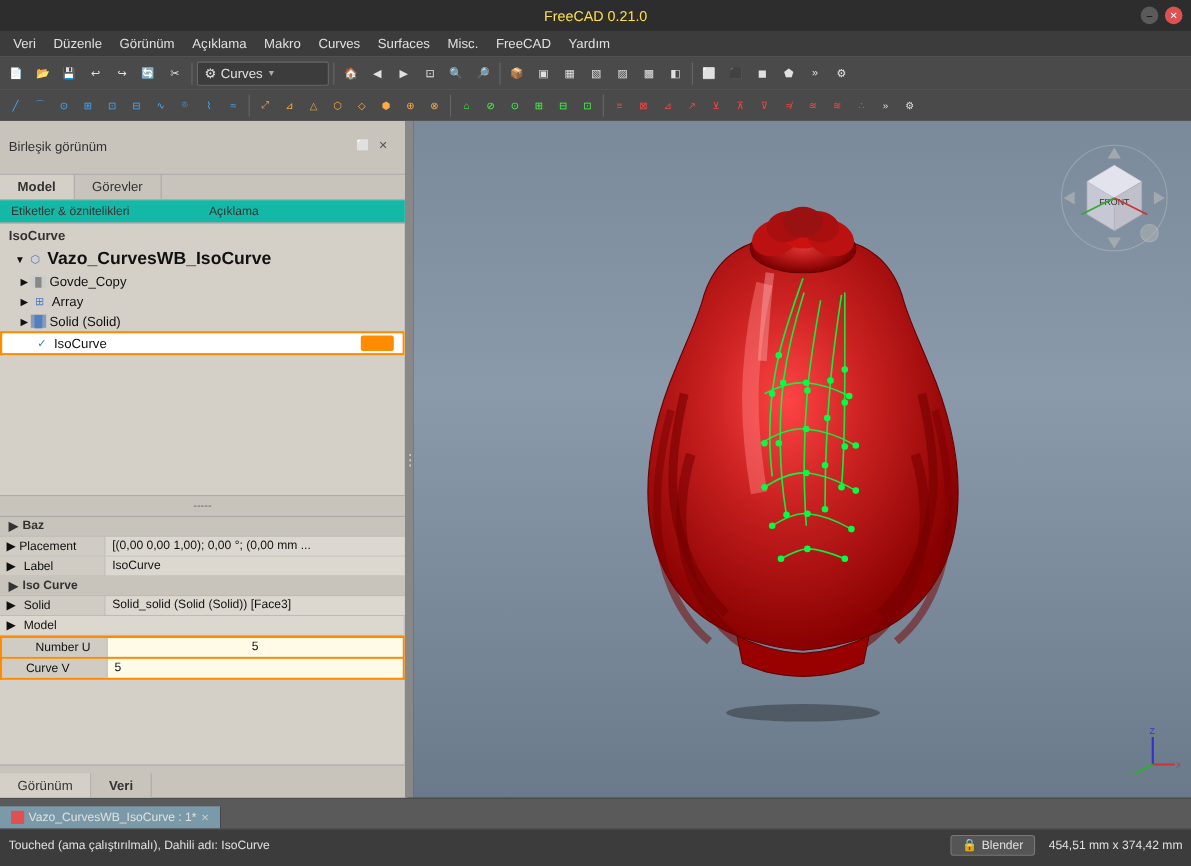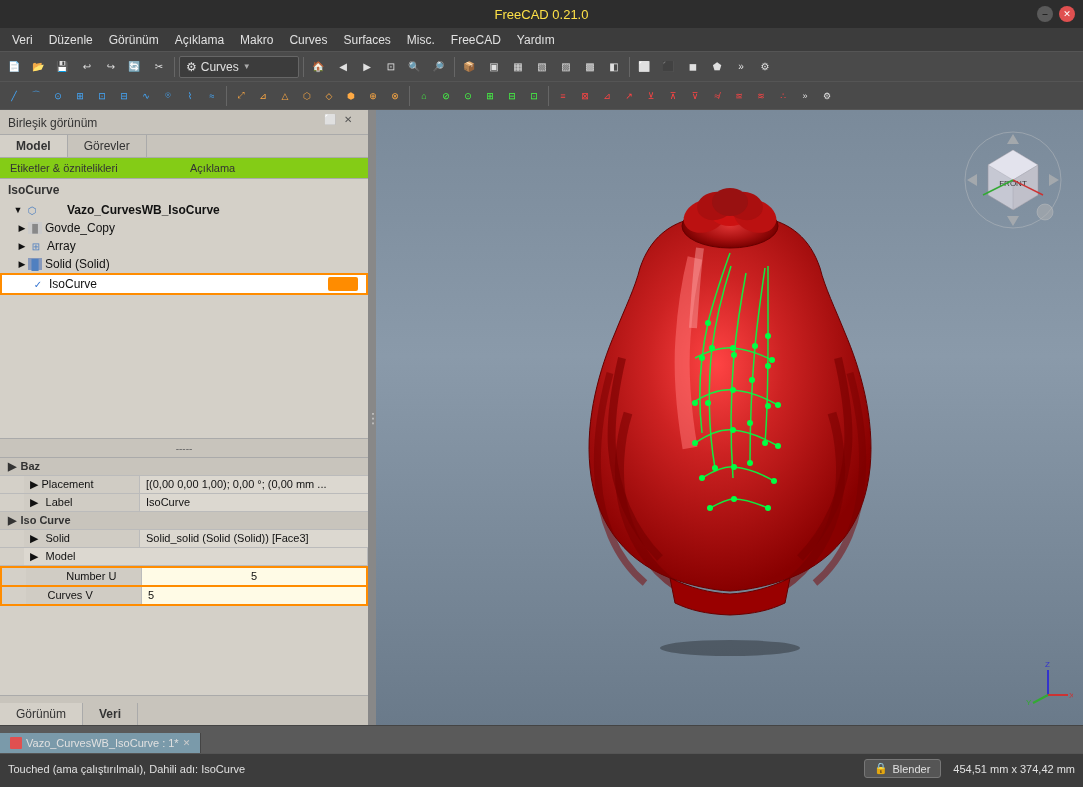--- a/index.html
+++ b/index.html
@@ -26,53 +26,53 @@
 
     
     .toolbar-row2 { background: #4a4a4a; height: 28px; display: flex; align-items: center; padding: 0 4px; gap: 2px; border-bottom: 1px solid #555; }
     .tb-btn2 { width: 20px; height: 20px; display: flex; align-items: center; justify-content: center; cursor: pointer; border: 1px solid transparent; border-radius: 2px; font-size: 9px; color: #e0e0e0; }
 
     
     #main { display: flex; height: calc(787px - 28px - 24px - 30px - 28px - 32px - 30px); }
 
     
     #left-panel { width: 370px; background: #d4d0c8; color: #000; display: flex; flex-direction: column; border-right: 2px solid #888; }
-    #panel-header { background: #c8c4bc; padding: 4px 8px; display: flex; align-items: flex-end; justify-content: space-between; border-bottom: 1px solid #aaa; }
+    #panel-header { background: #c8c4bc; padding: 16px 8px; display: flex; align-items: flex-start; justify-content: space-between; border-bottom: 1px solid #aaa; }
     #panel-header-title { font-size: 12px; color: #333; }
     #panel-header-controls { display: flex; gap: 4px; }
     .ph-btn { width: 16px; height: 16px; cursor: pointer; font-size: 10px; color: #555; }
 
     
     #tabs { display: flex; background: #c8c4bc; border-bottom: 1px solid #aaa; }
     .tab { padding: 4px 16px; cursor: pointer; font-size: 12px; color: #333; border-right: 1px solid #aaa; }
     .tab.active { background: #d4d0c8; font-weight: bold; }
 
     
-    #properties-header { background: #84cc16; padding: 2px 8px; display: flex; gap: 0; border-bottom: 1px solid #aaa; }
+    #properties-header { background: #14b8a6; padding: 2px 8px; display: flex; gap: 0; border-bottom: 1px solid #aaa; }
     .prop-col { font-size: 11px; color: #333; padding: 2px; }
     .prop-col:first-child { width: 120px; }
 
     #application-label { padding: 4px 8px; font-weight: bold; font-size: 12px; color: #333; }
 
     
     #tree { flex: 1; overflow: auto; }
     .tree-item { display: flex; align-items: center; padding: 2px 4px; cursor: pointer; font-size: 12px; color: #111; }
     .tree-indent { display: inline-block; }
     .tree-expand { width: 12px; height: 12px; display: inline-flex; align-items: center; justify-content: center; font-size: 9px; cursor: pointer; }
     .tree-icon { width: 16px; height: 14px; display: inline-flex; align-items: center; justify-content: center; margin-right: 3px; font-size: 10px; }
 
     
     #panel-divider { height: 20px; background: #c8c4bc; display: flex; align-items: center; justify-content: center; color: #666; font-size: 10px; border-top: 1px solid #aaa; border-bottom: 1px solid #aaa; cursor: row-resize; }
 
     
     #prop-table { flex: 1; overflow: auto; }
     .prop-row { display: flex; border-bottom: 1px solid #bbb; }
     .prop-row.section-header { background: #c8c4bc; font-weight: bold; padding: 2px 8px; font-size: 11px; color: #333; }
     .prop-cell { padding: 2px 6px; font-size: 11px; color: #111; overflow: hidden; text-overflow: ellipsis; white-space: nowrap; }
-    .prop-cell:first-child { width: 116px; background: #d0ccc4; border-right: 1px solid #bbb; margin-left: 24px; }
+    .prop-cell:first-child { width: 96px; background: #d0ccc4; border-right: 1px solid #bbb; }
     .prop-cell:last-child { flex: 1; background: #dcd8d0; }
 
     
     #bottom-tabs { height: 30px; background: #c8c4bc; display: flex; align-items: flex-end; border-top: 1px solid #aaa; }
     .bottom-tab { padding: 4px 16px; cursor: pointer; font-size: 12px; color: #333; border-right: 1px solid #aaa; background: #d4d0c8; }
     .bottom-tab.active { background: #c8c4bc; font-weight: bold; }
 
     
     #viewport { flex: 1; background: linear-gradient(180deg, #7a8a9a 0%, #8a9aaa 40%, #6a7a8a 100%); position: relative; overflow: hidden; }
 
@@ -232,21 +232,21 @@
     </div>
 
     <div id="application-label">IsoCurve</div>
 
     <div id="tree">
 
       <div class="tree-item" style="padding-left:4px;">
         <span class="tree-indent" style="width:8px;display:inline-block;"></span>
         <span class="tree-expand">▼</span>
         <span class="tree-icon" style="color:#5080c0;">⬡</span>
-        <span style="font-weight:bold;font-size:12px;margin-left:24px;">Vazo_CurvesWB_IsoCurve</span>
+        <span style="font-weight:bold;font-size:16px;">Vazo_CurvesWB_IsoCurve</span>
       </div>
 
       <div class="tree-item" style="padding-left:16px;">
         <span class="tree-expand">▶</span>
         <span class="tree-icon" style="color:#888;background:#ccc;width:14px;height:12px;display:inline-flex;align-items:center;justify-content:center;font-size:8px;">█</span>
         <span>Govde_Copy</span>
       </div>
 
       <div class="tree-item" style="padding-left:16px;">
         <span class="tree-expand">▶</span>
@@ -320,21 +320,21 @@
         <div class="prop-cell">
           <span style="margin-right:4px;visibility:hidden;">▶</span>
           <span>Number U</span>
         </div>
         <div class="prop-cell" style="background:#fffbe6;">5</div>
       </div>
 
       <div class="prop-row" style="border:2px solid #ff8c00; border-top: none;">
         <div class="prop-cell">
           <span style="margin-right:4px;visibility:hidden;">▶</span>
-          <span>Curves V</span>
+          <span>Curve V</span>
         </div>
         <div class="prop-cell" style="background:#fffbe6;">5</div>
       </div>
 
     </div>
 
     <div id="bottom-tabs">
       <div class="bottom-tab">Görünüm</div>
       <div class="bottom-tab active">Veri</div>
     </div>

